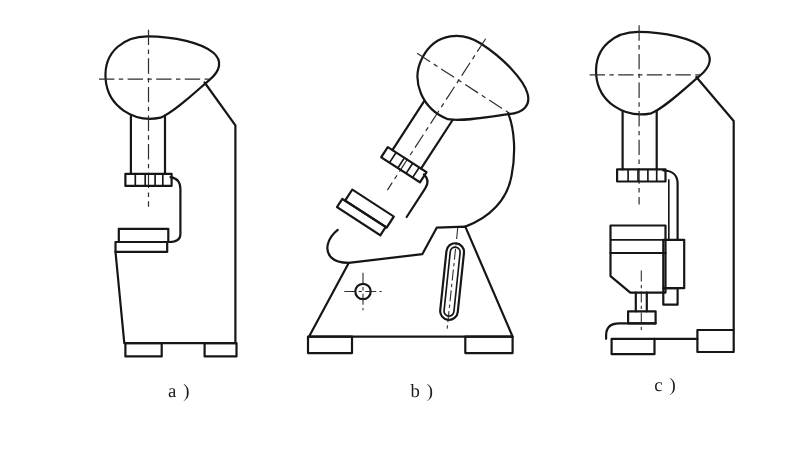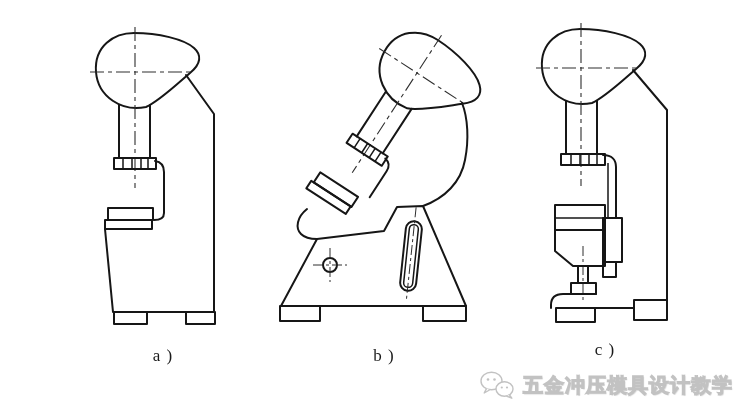--- a/index.html
+++ b/index.html
@@ -105,31 +105,14 @@
       <path class="outline" d="M595 308 H634"></path>
       <rect class="outline" x="634" y="300" width="33" height="20"></rect>
       <path class="outline" d="M633 70 L667 110 V300"></path>
     </g>
   </svg>
 
   <div class="fig-label label-a">a )</div>
   <div class="fig-label label-b">b )</div>
   <div class="fig-label label-c">c )</div>
 
-  <div class="watermark">
-    <svg width="37" height="30" viewBox="0 0 37 30">
-      <g fill="#ffffff" stroke="#c2c2c2" stroke-width="1.4" stroke-linejoin="round">
-        <ellipse cx="12.5" cy="11" rx="10.5" ry="8.8"></ellipse>
-        <path d="M7.5 18.6 L5.2 23 L10.5 20"></path>
-        <ellipse cx="25.5" cy="19" rx="8.5" ry="7.2"></ellipse>
-        <path d="M30.5 25 L32.8 28.2 L27.5 26"></path>
-      </g>
-      <g fill="#c2c2c2" stroke="none">
-        <circle cx="9" cy="9.5" r="1.3"></circle>
-        <circle cx="15.5" cy="9.5" r="1.3"></circle>
-        <circle cx="22.8" cy="17.5" r="1.1"></circle>
-        <circle cx="28" cy="17.5" r="1.1"></circle>
-      </g>
-    </svg>
-    <span class="watermark-text">五金冲压模具设计教学</span>
-  </div>
 
 </div>
 
 </body></html>

